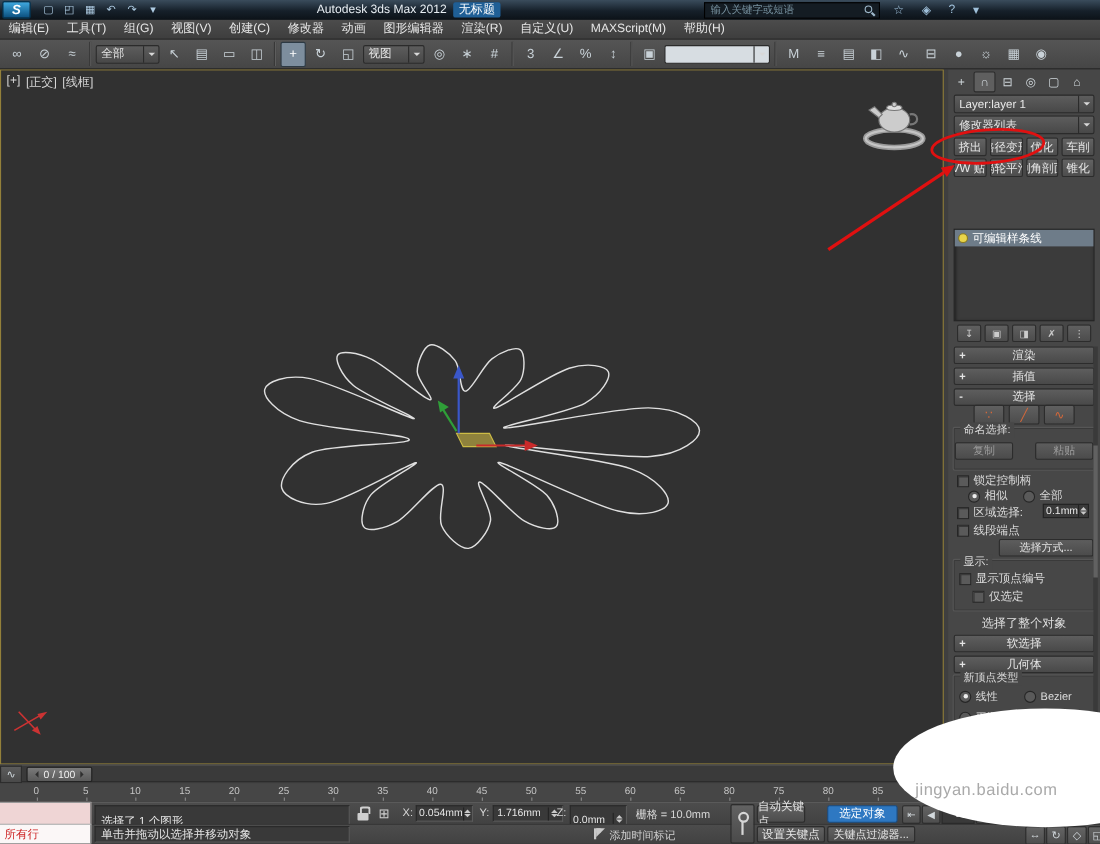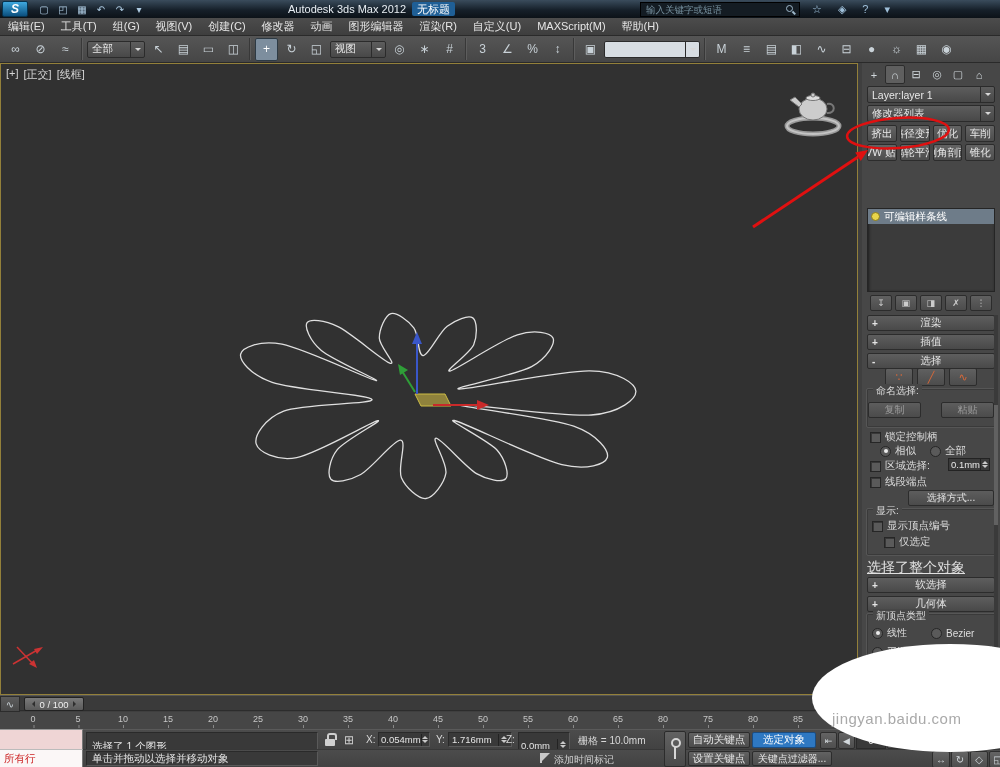--- a/index.html
+++ b/index.html
@@ -94,21 +94,21 @@
     margin-right:4px;position:relative;flex:none;}
   .radio.sel::after{content:"";position:absolute;left:2.5px;top:2.5px;width:4px;height:4px;border-radius:50%;background:#ececec;}
   .radioitem{display:flex;align-items:center;white-space:nowrap;}
   .spinbox{position:absolute;width:42px;height:13px;background:#3a3a3a;border:1px solid #232323;color:#e8e8e8;
     font-size:9.5px;display:flex;align-items:center;padding-left:2px;box-sizing:border-box;}
   .sarr{margin-left:auto;display:flex;flex-direction:column;width:9px;border-left:1px solid #232323;align-items:center;}
   .sarr .up{width:0;height:0;border:3px solid transparent;border-bottom-color:#c9c9c9;margin-top:-1px;}
   .sarr .dn{width:0;height:0;border:3px solid transparent;border-top-color:#c9c9c9;margin-top:1px;}
   .smallbtn{position:absolute;height:14px;background:linear-gradient(#5d5d5d,#4b4b4b);border:1px solid #2c2c2c;
     border-radius:2px;color:#e4e4e4;font-size:10px;display:flex;align-items:center;justify-content:center;}
-  .wholetext{position:absolute;left:5px;width:128px;font-size:14px;color:#e0e0e0;text-decoration:underline;}
+  .wholetext{position:absolute;left:5px;width:128px;text-align:center;font-size:11px;color:#e0e0e0;}
   .nvtgrid{display:flex;flex-wrap:wrap;padding:11px 4px 0;row-gap:5px;}
   .nvtgrid .radioitem{width:50%;box-sizing:border-box;font-size:10px;}
   .pscroll{position:absolute;left:132px;top:252px;width:4px;height:378px;background:#3a3a3a;}
   .pthumb{position:absolute;left:0;top:90px;width:4px;height:120px;background:#616161;}
 
   
   .timeslider{position:absolute;left:0;top:695px;width:936px;height:16px;background:#3a3a3a;
     border-top:1px solid #555;border-bottom:1px solid #2c2c2c;z-index:3;box-sizing:border-box;}
   .minicurve{position:absolute;left:0;top:0;width:18px;height:14px;background:linear-gradient(#5c5c5c,#494949);
     border:1px solid #2c2c2c;color:#cdd5da;display:flex;align-items:center;justify-content:center;font-size:10px;}
@@ -525,21 +525,21 @@
   </div>
   <span class="slabel" style="left:506px">Z:</span>
   <div class="sunken" style="left:518px;top:2px;width:52px;height:15px;padding:12px 2px">
     <span style="font-size:9.5px">0.0mm</span>
     <span class="sarr">
         <i class="up"></i>
         <i class="dn"></i>
       </span>
   </div>
   <span class="slabel" style="left:578px">栅格 = 10.0mm</span>
-  <div class="stbtn" style="left:688px;top:2px;width:62px">自动关键点</div>
+  <div class="stbtn" style="left:688px;top:2px;width:44px">自动关键点</div>
   <div class="stbtn blue" style="left:752px;top:2px;width:64px">选定对象</div>
   <div class="pbgroup" style="left:820px;top:2px">
     <span style="display:flex;gap:1px">
         <div class="pbtn">⇤</div>
         <div class="pbtn">◀</div>
       </span>
     <div class="framebox">
       <span>0</span>
     </div>
     <span style="display:flex;gap:1px">

